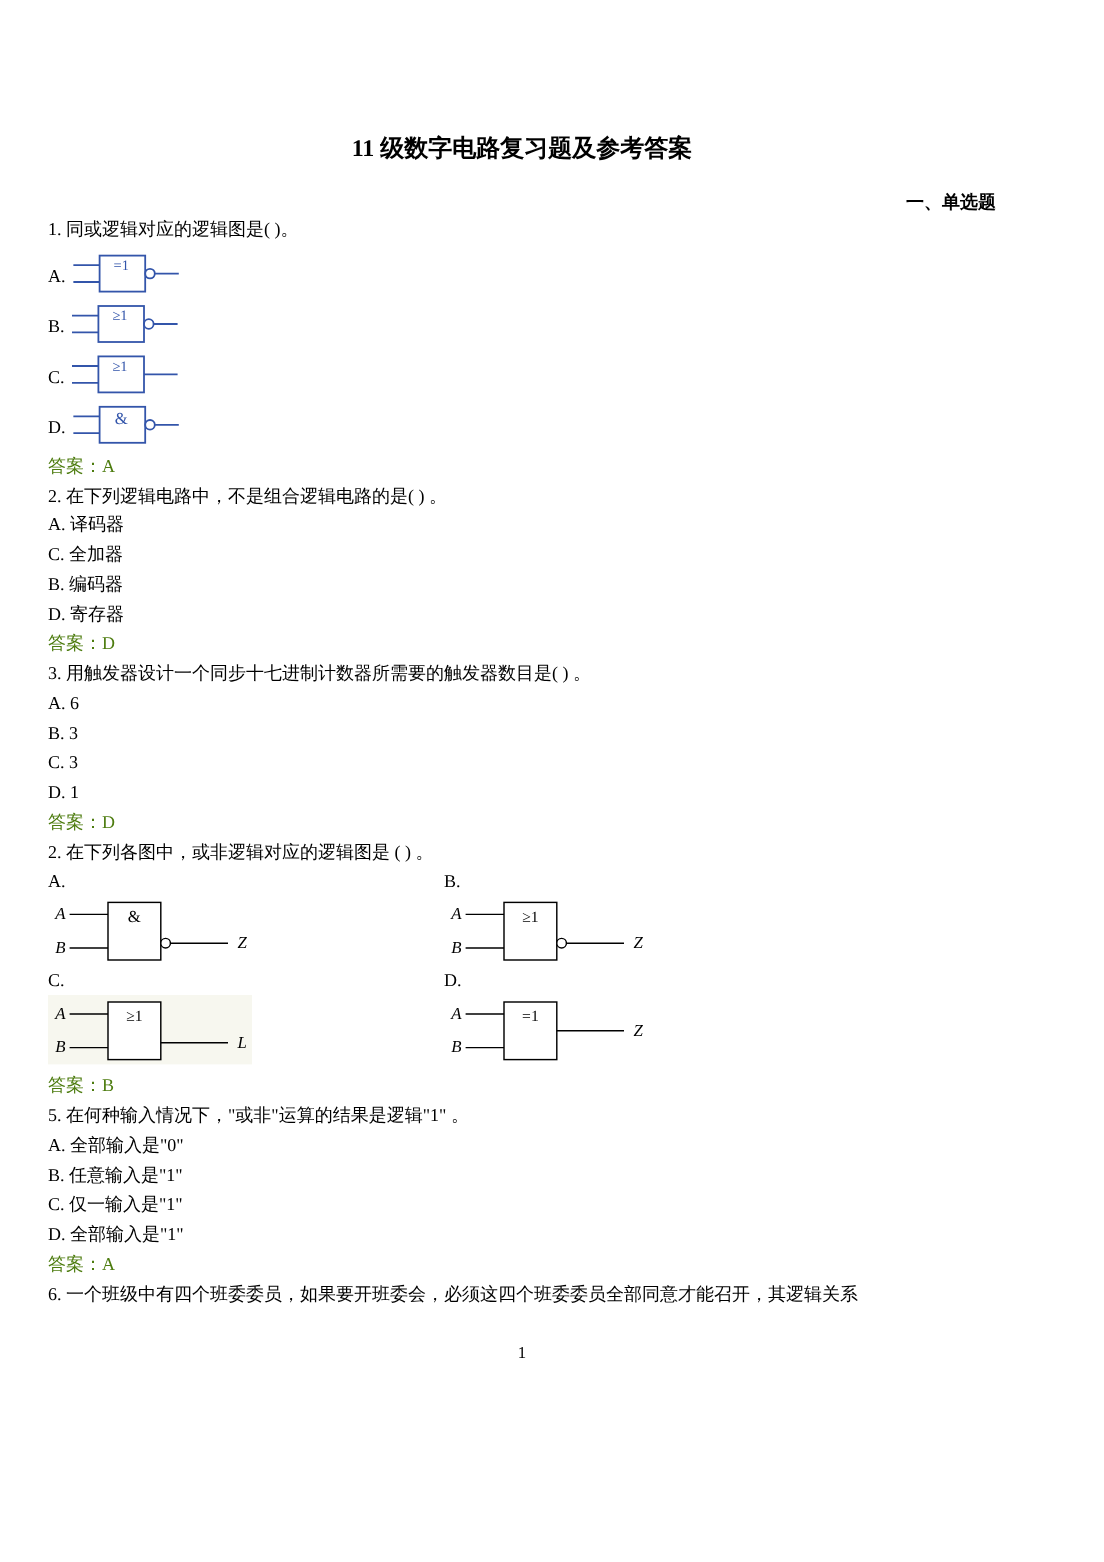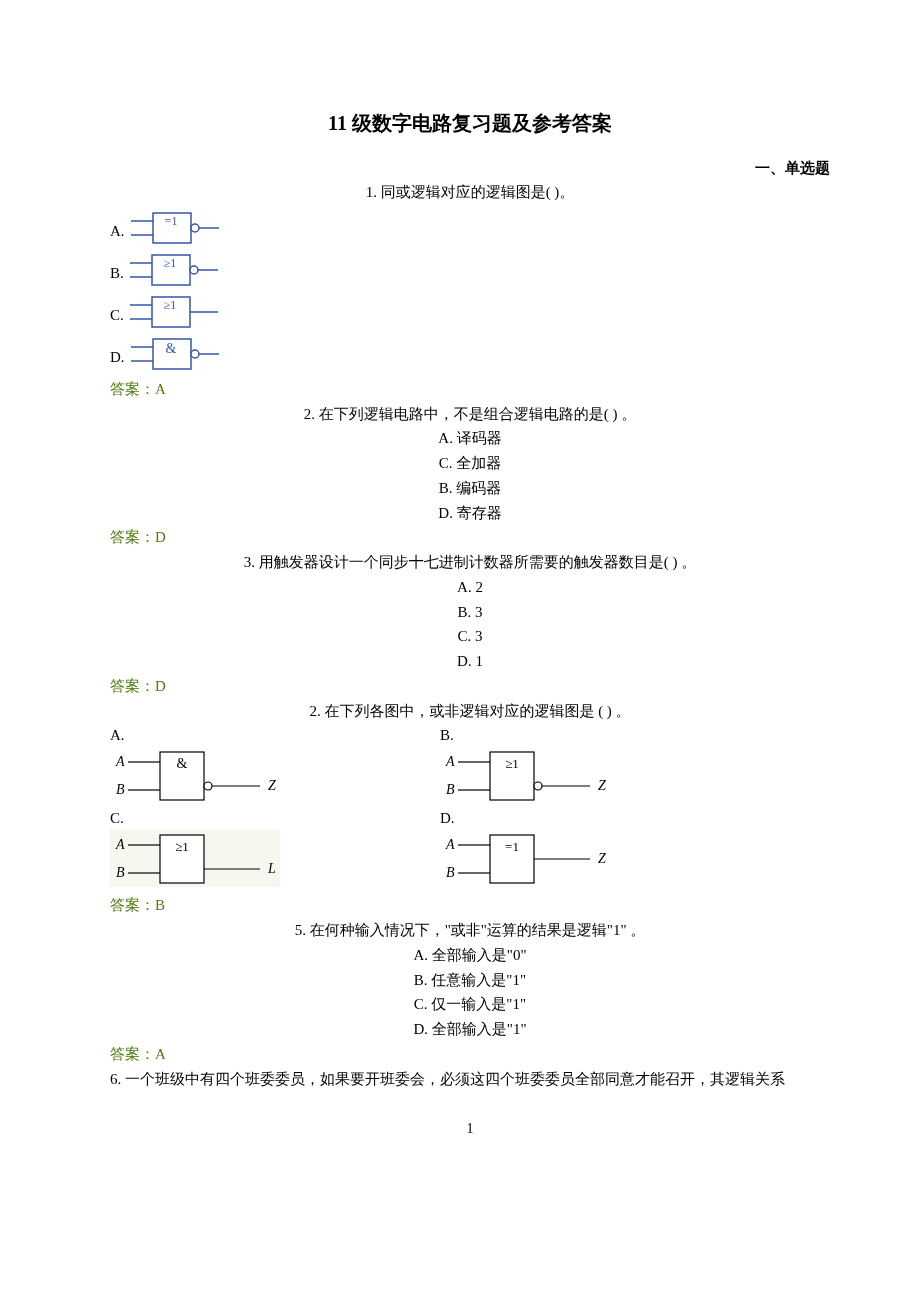--- a/index.html
+++ b/index.html
@@ -5,39 +5,38 @@
   body {
     margin: 0;
     padding: 0;
     background: #fff;
     font-family: "SimSun", "Times New Roman", serif;
     font-size: 15px;
     color: #000;
     width: 920px;
   }
   .page {
-    padding: 110px 90px 60px 110px;
+    padding: 110px 90px 60px 40px;
     box-sizing: border-box;
   }
   .title {
     text-align: center;
     font-size: 20px;
     font-weight: bold;
     margin-bottom: 22px;
     font-family: "SimSun", serif;
   }
   .section-head {
     font-weight: bold;
     margin: 6px 0 2px 0;
     text-align: right;
   }
   .line {
     line-height: 1.65;
     margin: 0;
-    text-align: center;
   }
   .answer {
     color: #4d7c0f;
     line-height: 1.65;
   }
   .opt-row {
     display: flex;
     align-items: flex-end;
     line-height: 1;
     margin: 4px 0;
@@ -120,21 +119,21 @@
   <div class="answer">答案：A</div>
 
   <p class="line">2.  在下列逻辑电路中，不是组合逻辑电路的是(           ) 。</p>
   <p class="line">A. 译码器</p>
   <p class="line">C. 全加器</p>
   <p class="line">B. 编码器</p>
   <p class="line">D. 寄存器</p>
   <div class="answer">答案：D</div>
 
   <p class="line">3.  用触发器设计一个同步十七进制计数器所需要的触发器数目是(           ) 。</p>
-  <p class="line">A. 2</p>
+  <p class="line">A. 6</p>
   <p class="line">B. 3</p>
   <p class="line">C. 3</p>
   <p class="line">D. 1</p>
   <div class="answer">答案：D</div>
 
   <p class="line">2.  在下列各图中，或非逻辑对应的逻辑图是  (           )  。</p>
   <div class="q4-pair">
     <div class="q4-col">
       <div class="q4-label">A.</div>
       <svg class="gate" width="180" height="60">

